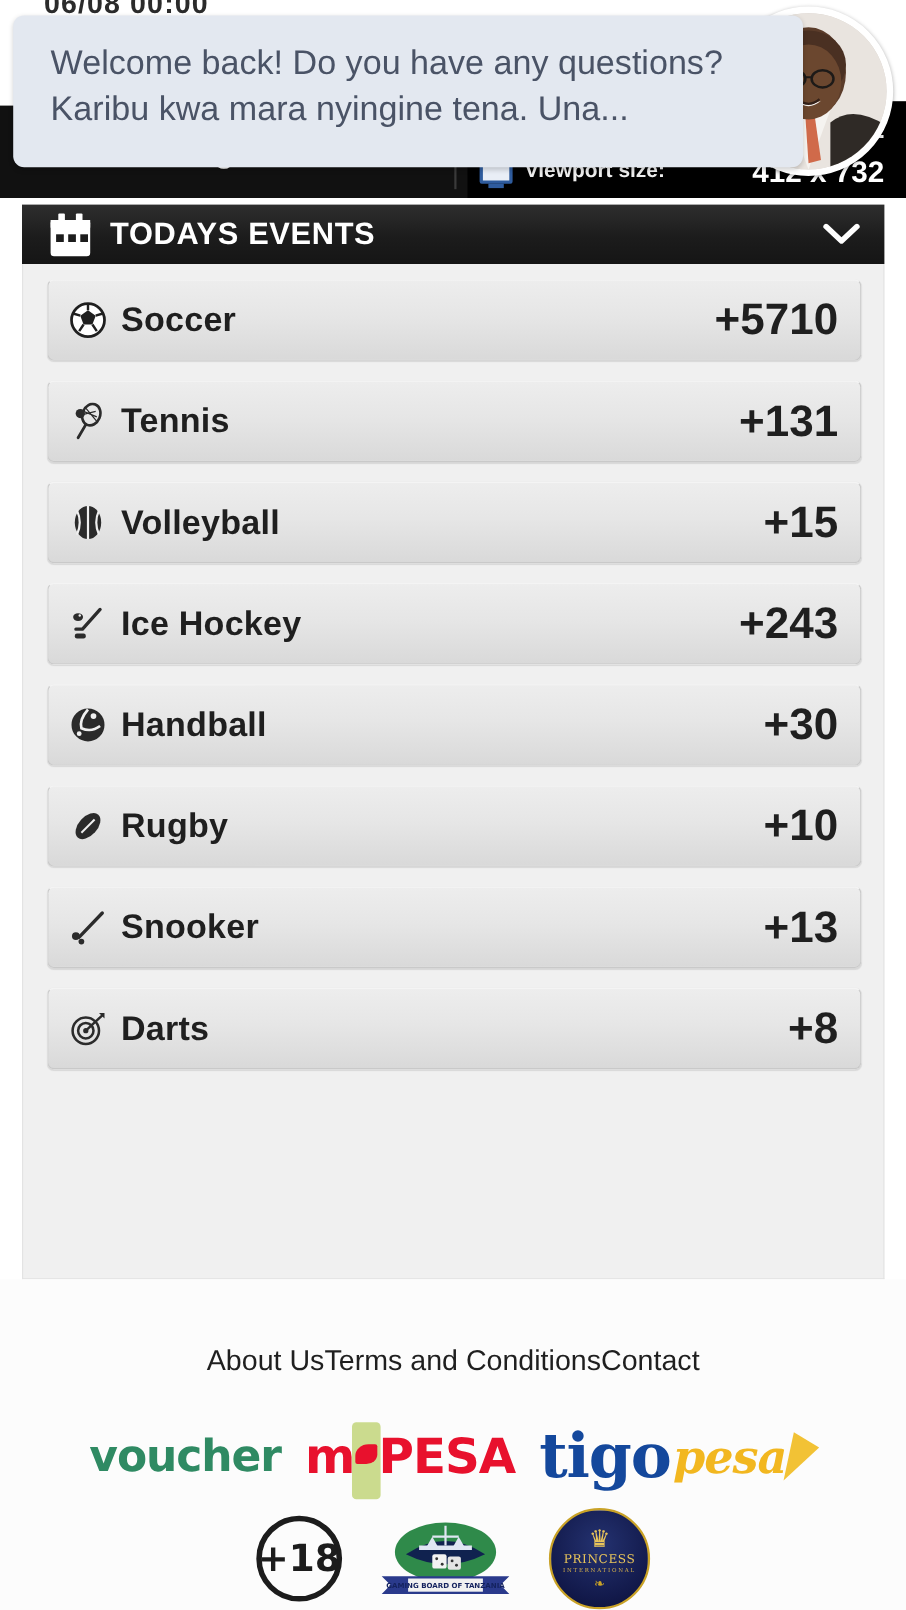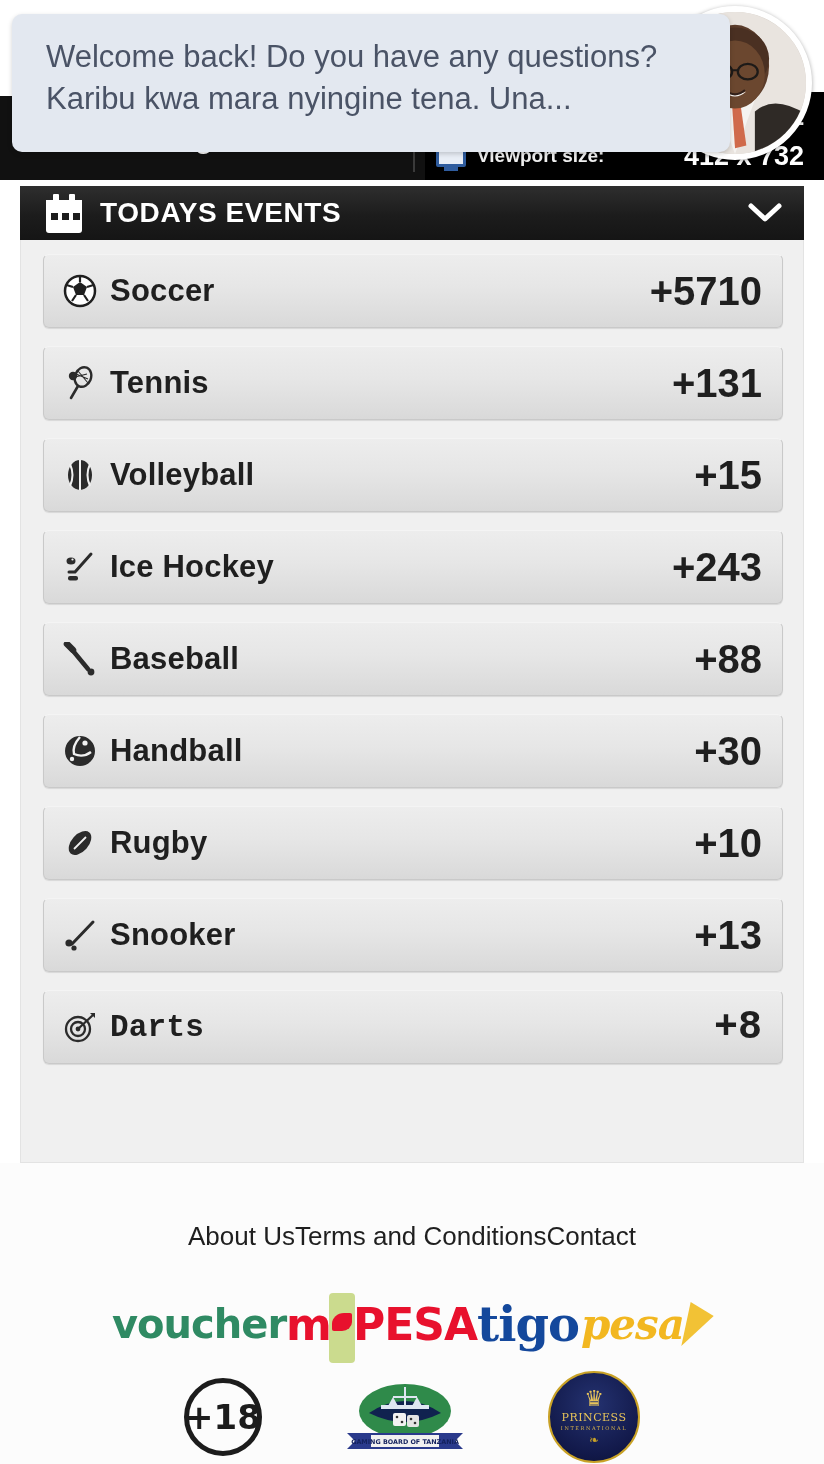--- a/index.html
+++ b/index.html
@@ -177,21 +177,21 @@
     height: 74px;
     margin-bottom: 18px;
     background: linear-gradient(to bottom, #ededed 0%, #e6e6e6 45%, #d9d9d9 100%);
     border: 1px solid #c9c9c9;
     border-top-color: #f4f4f4;
     border-radius: 6px;
     display: flex; align-items: center;
     padding: 0 20px 0 18px;
     box-shadow: 0 1px 1px rgba(0,0,0,.10);
   }
-  .sport-row:last-child { margin-bottom: 0; font-family: Liberation Mono, monospace; }
+  .sport-row:last-child { margin-bottom: 0; }
   .sport-icon {
     width: 36px; height: 36px;
     flex: 0 0 auto;
     display: flex; align-items: center; justify-content: center;
   }
   .sport-icon svg { display: block; }
   .sport-name {
     margin-left: 12px;
     font-size: 31px; font-weight: 700; color: #1f1f1f;
     letter-spacing: .2px;
@@ -211,20 +211,21 @@
     position: absolute; top: 58px; left: 0; width: 824px;
     display: flex; align-items: center; justify-content: center;
   }
   .footer-links a {
     font-size: 26px; color: #1f1f1f; text-decoration: none;
     white-space: nowrap;
   }
   .pay-row {
     position: absolute; top: 118px; left: 0; width: 824px; height: 86px;
     display: flex; align-items: center; justify-content: center;
+    gap: 22px;
   }
   .logo-voucher {
     font-size: 40px; font-weight: 700; color: #2f8a63;
     font-family: "DejaVu Sans", sans-serif;
     letter-spacing: -1px;
   }
   .logo-mpesa {
     display: flex; align-items: center;
     font-size: 44px; font-weight: 700; color: #e8112d;
     font-family: "DejaVu Sans", sans-serif;
@@ -239,38 +240,38 @@
   .logo-mpesa .phone:after {
     content: ""; position: absolute; left: 3px; top: 20px;
     width: 20px; height: 18px; background: #e8112d;
     border-radius: 60% 10% 50% 10%;
   }
   .logo-tigo {
     display: flex; align-items: center;
     font-family: "DejaVu Serif", serif;
   }
   .logo-tigo .tigo {
-    font-size: 48px; font-weight: 700; color: #14489c;
+    font-size: 56px; font-weight: 700; color: #14489c;
     font-style: normal; letter-spacing: -1px;
   }
   .logo-tigo .pesa {
     font-size: 42px; font-weight: 700; color: #f2b720;
     font-style: italic; letter-spacing: -1px; margin-left: 2px;
   }
   .logo-tigo .swoosh {
     width: 0; height: 0; margin-left: 2px;
     border-left: 26px solid #f2c235;
     border-top: 14px solid transparent;
     border-bottom: 30px solid transparent;
     transform: skewX(-12deg);
   }
   .badge-row {
     position: absolute; top: 206px; left: 0; width: 824px; height: 96px;
     display: flex; align-items: center; justify-content: center;
-    gap: 73px;
+    gap: 24px;
   }
   .badge-18 {
     width: 78px; height: 78px; border-radius: 50%;
     border: 5px solid #1c1c1c;
     display: flex; align-items: center; justify-content: center;
     font-size: 34px; font-weight: 700; color: #1c1c1c;
     font-family: "DejaVu Sans", sans-serif;
   }
   .badge-gbt {
     width: 140px; height: 84px; position: relative;
@@ -296,20 +297,23 @@
   }
   .badge-princess .flourish {
     font-size: 12px; color: #c9a227; line-height: 1; margin-top: 3px;
   }
 </style>
 </head>
 <body>
 
 <div id="page">
 
+  <div class="top-strip">
+    <div class="date-text">06/08  00:00</div>
+  </div>
 
   <div class="nav-band"></div>
   <div class="nav-register">Register</div>
   <div class="nav-divider"></div>
 
   <div class="vp-panel">
     <div class="vp-row r1">
       <div class="vp-icon"></div>
       <div class="vp-label"></div>
       <div class="vp-value">41</div>
@@ -406,31 +410,20 @@
             <path d="M28 4 L12 22 L6 22" stroke="#2b2b2b" stroke-width="3" fill="none" stroke-linecap="round" stroke-linejoin="round"></path>
             <ellipse cx="8" cy="11" rx="4.5" ry="3.6" fill="#2b2b2b"></ellipse>
             <circle cx="9.5" cy="9.5" r="1.1" fill="#f0f0f0"></circle>
             <rect x="5" y="26" width="10" height="4.5" rx="2" fill="#2b2b2b"></rect>
           </svg>
       </span>
       <span class="sport-name">Ice Hockey</span>
       <span class="sport-count">+243</span>
     </div>
 
-    <div class="sport-row">
-      <span class="sport-icon">
-        <svg width="34" height="34" viewBox="0 0 34 34">
-            <path d="M6 4 L25 27" stroke="#2b2b2b" stroke-width="4.5" stroke-linecap="round"></path>
-            <path d="M4 2 L10 8" stroke="#2b2b2b" stroke-width="6.5" stroke-linecap="round"></path>
-            <circle cx="28" cy="30" r="3.4" fill="#2b2b2b"></circle>
-          </svg>
-      </span>
-      <span class="sport-name">Baseball</span>
-      <span class="sport-count">+88</span>
-    </div>
 
     <div class="sport-row">
       <span class="sport-icon">
         <svg width="34" height="34" viewBox="0 0 34 34">
             <circle cx="17" cy="17" r="14" fill="none" stroke="#2b2b2b" stroke-width="2"></circle>
             <circle cx="17" cy="17" r="14" fill="#2b2b2b"></circle>
             <path d="M17 3 Q9 12 11 20 Q20 24 28 18" stroke="#f0f0f0" stroke-width="2.4" fill="none"></path>
             <circle cx="22" cy="9" r="2.6" fill="#f0f0f0"></circle>
             <circle cx="9" cy="25" r="2.2" fill="#f0f0f0"></circle>
           </svg>

